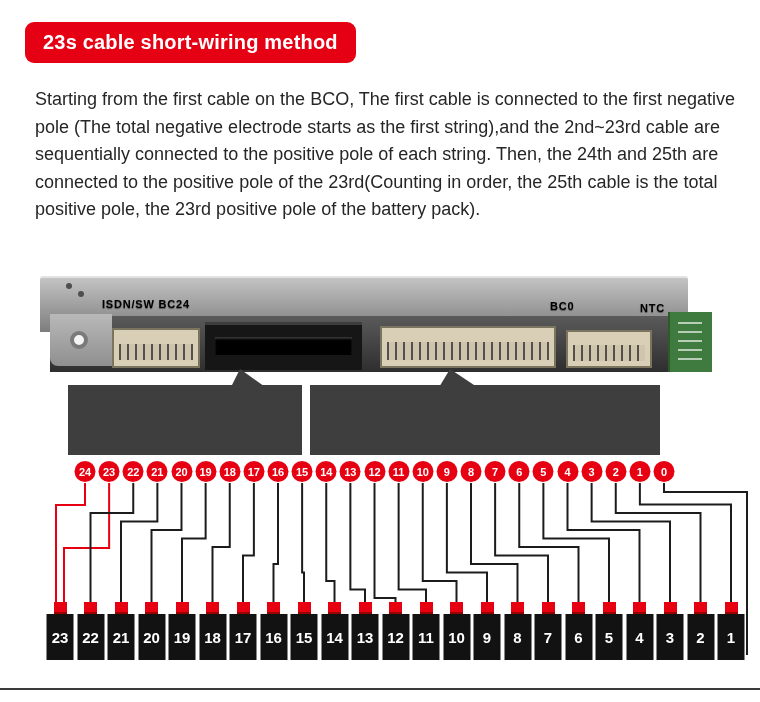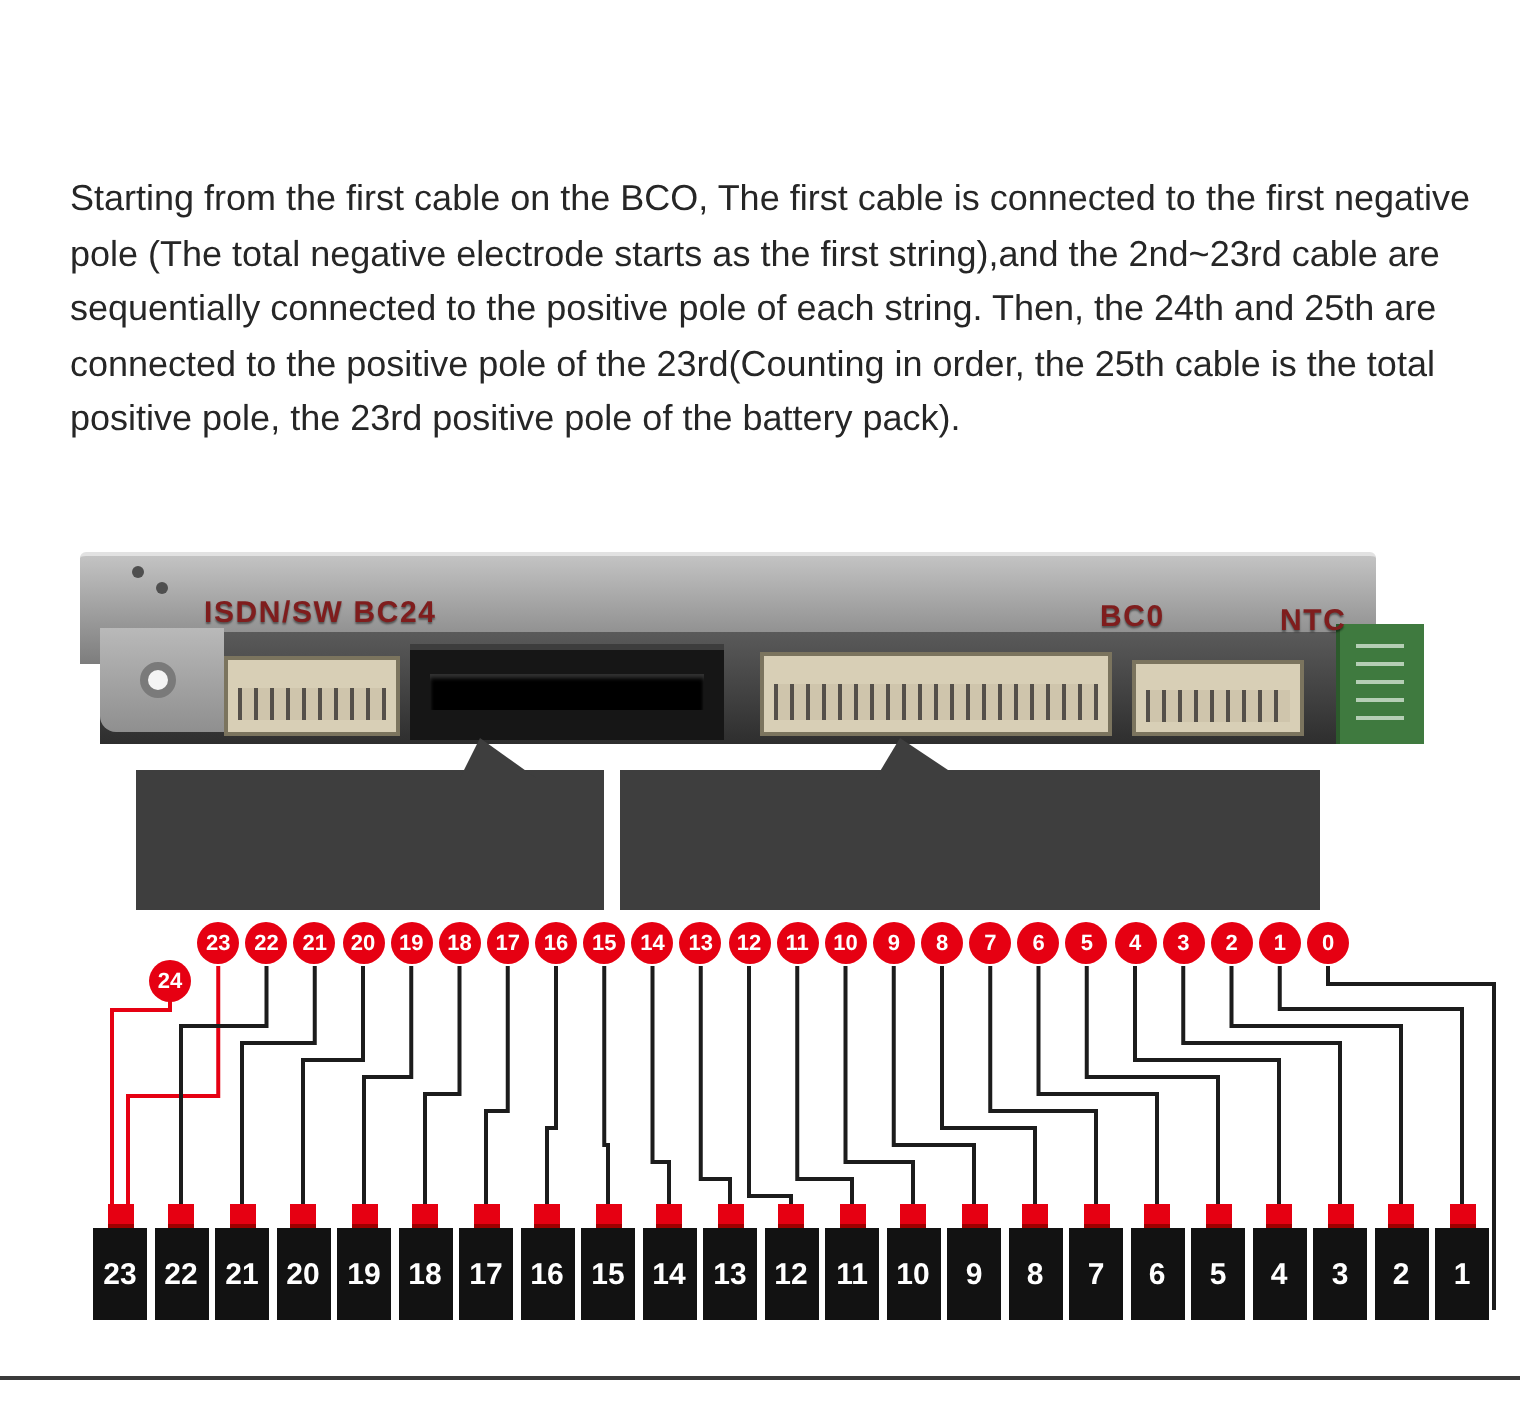--- a/index.html
+++ b/index.html
@@ -25,21 +25,21 @@
                background:#3f7a3f; border-left:2px solid #2c5a2c; }
   .pcb-green::after { content:""; position:absolute; left:8px; top:8px; width:24px; height:40px;
                background:repeating-linear-gradient(0deg,#e8f2e8 0 2px, transparent 2px 9px); opacity:.7; }
   .mount-tab { position:absolute; left:10px; top:42px; width:62px; height:52px;
                background:linear-gradient(#b9b9b9,#8f8f8f); border-radius:0 0 0 8px; }
   .hole { position:absolute; left:20px; top:17px; width:18px; height:18px; border-radius:50%;
           background:#f4f4f4; border:4px solid #7a7a7a; }
   .screw { position:absolute; width:6px; height:6px; border-radius:50%; background:#4f4f4f; }
   .screw1 { left:26px; top:11px; }
   .screw2 { left:38px; top:19px; }
-  .lbl { position:absolute; color:#7f1d1d; font-weight:bold; font-size:15px; letter-spacing:0.8px;
+  .lbl { position:absolute; color:#000000; font-weight:bold; font-size:11px; letter-spacing:0.8px;
          text-shadow:0 1px 1px rgba(0,0,0,.45); }
   .lbl-bc24 { left:62px; top:26px; }
   .lbl-bc0  { left:510px; top:28px; }
   .lbl-ntc  { left:600px; top:30px; }
   .sticker { position:absolute; left:338px; top:1px; width:104px; height:29px; background:#fdfdfd;
              border:1px solid #d6d6d6; display:flex; align-items:center; padding:2px 3px; gap:3px; }
   .sticker-lines { flex:1; }
   .sticker-line { font-size:8px; color:#555; line-height:11px; white-space:nowrap; }
   .blur-bar { display:inline-block; width:36px; height:5px; background:#bdbdbd; border-radius:2px; margin-left:3px; }
   .blur-bar.long { width:42px; }
@@ -84,20 +84,21 @@
   .terminal { position:absolute; top:-12px; left:50%; transform:translateX(-50%);
               width:13px; height:12px; border-bottom:2px solid #9e0000; }
 
   .bottom-rule { position:absolute; left:0; top:688px; width:760px; height:2px; background:#3a3a3a; }
 </style>
 </head>
 <body>
 
 <div class="page">
 
+  <div class="banner" style="background: rgb(230, 0, 20); color: rgb(255, 255, 255);">23s cable short-wiring method</div>
 
   <p class="desc">Starting from the first cable on the BCO, The first cable is connected to the first negative pole (The total negative electrode starts as the first string),and the 2nd~23rd cable are sequentially connected to the positive pole of each string. Then, the 24th and 25th are connected to the positive pole of the 23rd(Counting in order, the 25th cable is the total positive pole, the 23rd positive pole of the battery pack).</p>
 
   <div class="board">
     <div class="enclosure"></div>
     <div class="conn-strip"></div>
     <div class="pcb-green"></div>
     <div class="mount-tab">
       <div class="hole"></div>
     </div>
@@ -139,21 +140,21 @@
       <polyline points="519.25,483 519.25,547 578.5,547 578.5,602" fill="none" stroke="#1c1c1c" stroke-width="2"></polyline>
       <polyline points="543.375,483 543.375,538.5 609,538.5 609,602" fill="none" stroke="#1c1c1c" stroke-width="2"></polyline>
       <polyline points="567.5,483 567.5,530 639.5,530 639.5,602" fill="none" stroke="#1c1c1c" stroke-width="2"></polyline>
       <polyline points="591.625,483 591.625,521.5 670,521.5 670,602" fill="none" stroke="#1c1c1c" stroke-width="2"></polyline>
       <polyline points="615.75,483 615.75,513 700.5,513 700.5,602" fill="none" stroke="#1c1c1c" stroke-width="2"></polyline>
       <polyline points="639.875,483 639.875,504.5 731,504.5 731,602" fill="none" stroke="#1c1c1c" stroke-width="2"></polyline>
       <polyline points="664,483 664,492 747,492 747,655" fill="none" stroke="#1c1c1c" stroke-width="2"></polyline>
     </svg>
 
   <div>
-      <div class="cable-badge" style="left: 85px; background: rgb(230, 0, 18); margin-top: 19px;">24</div>
+      <div class="cable-badge" style="left: 85px; background: rgb(230, 0, 18);">24</div>
       <div class="cable-badge" style="left: 109.125px; background: rgb(230, 0, 18);">23</div>
       <div class="cable-badge" style="left: 133.25px; background: rgb(230, 0, 18);">22</div>
       <div class="cable-badge" style="left: 157.375px; background: rgb(230, 0, 18);">21</div>
       <div class="cable-badge" style="left: 181.5px; background: rgb(230, 0, 18);">20</div>
       <div class="cable-badge" style="left: 205.625px; background: rgb(230, 0, 18);">19</div>
       <div class="cable-badge" style="left: 229.75px; background: rgb(230, 0, 18);">18</div>
       <div class="cable-badge" style="left: 253.875px; background: rgb(230, 0, 18);">17</div>
       <div class="cable-badge" style="left: 278px; background: rgb(230, 0, 18);">16</div>
       <div class="cable-badge" style="left: 302.125px; background: rgb(230, 0, 18);">15</div>
       <div class="cable-badge" style="left: 326.25px; background: rgb(230, 0, 18);">14</div>

